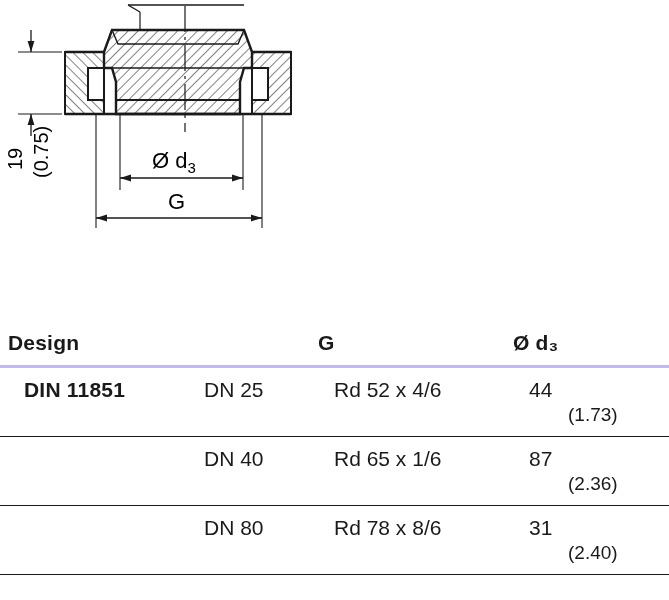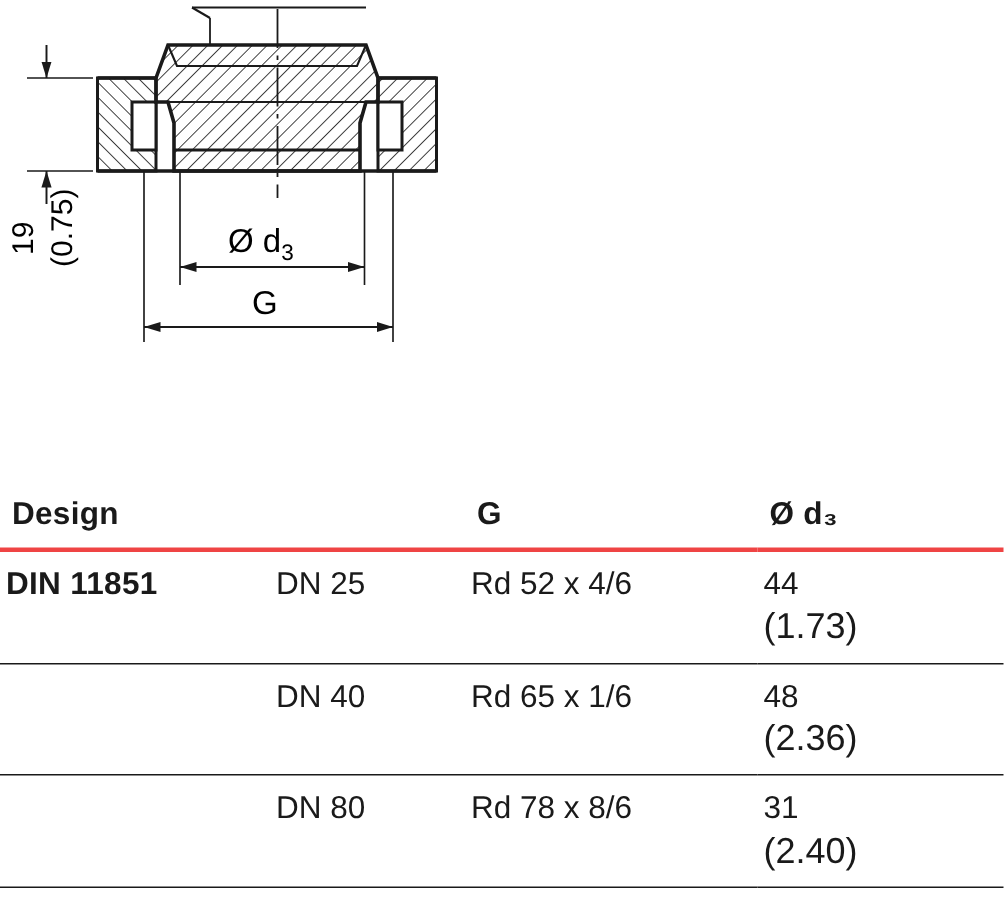--- a/index.html
+++ b/index.html
@@ -40,39 +40,40 @@
 
   table.spec th {
     text-align: left;
     font-size: 21px;
     font-weight: bold;
     padding: 6px 0 10px 8px;
     vertical-align: bottom;
     letter-spacing: 0.2px;
   }
   table.spec thead tr {
-    border-bottom: 3px solid #ef4444;
+    border-bottom: 3px solid #c4b5fd;
   }
   table.spec tbody tr {
     border-bottom: 1.5px solid #1a1a1a;
   }
   table.spec td {
     font-size: 21px;
-    padding: 10px 0 10px 4px;
+    padding: 10px 0 10px 24px;
     vertical-align: top;
     line-height: 1.15;
   }
   td.design {
     font-weight: bold;
     letter-spacing: 0.2px;
   }
   .sub {
     display: block;
-    font-size: 24px;
+    font-size: 19px;
     margin-top: 2px;
+    margin-left: 39px;
   }
 </style>
 </head>
 <body>
 
 <div id="drawing">
   <svg width="669" height="320" viewBox="0 0 669 320" xmlns="http://www.w3.org/2000/svg">
     <defs>
       <pattern id="hatch" width="7" height="7" patternTransform="rotate(45)" patternUnits="userSpaceOnUse">
         <line x1="0" y1="0" x2="0" y2="7" stroke="#1a1a1a" stroke-width="1.1"></line>
@@ -168,21 +169,21 @@
         <td>
           <span>44</span>
           <span class="sub">(1.73)</span>
         </td>
       </tr>
       <tr>
         <td class="design"></td>
         <td>DN 40</td>
         <td>Rd 65 x 1/6</td>
         <td>
-          <span>48</span>
+          <span>87</span>
           <span class="sub">(2.36)</span>
         </td>
       </tr>
       <tr>
         <td class="design"></td>
         <td>DN 80</td>
         <td>Rd 78 x 8/6</td>
         <td>
           <span>31</span>
           <span class="sub">(2.40)</span>

